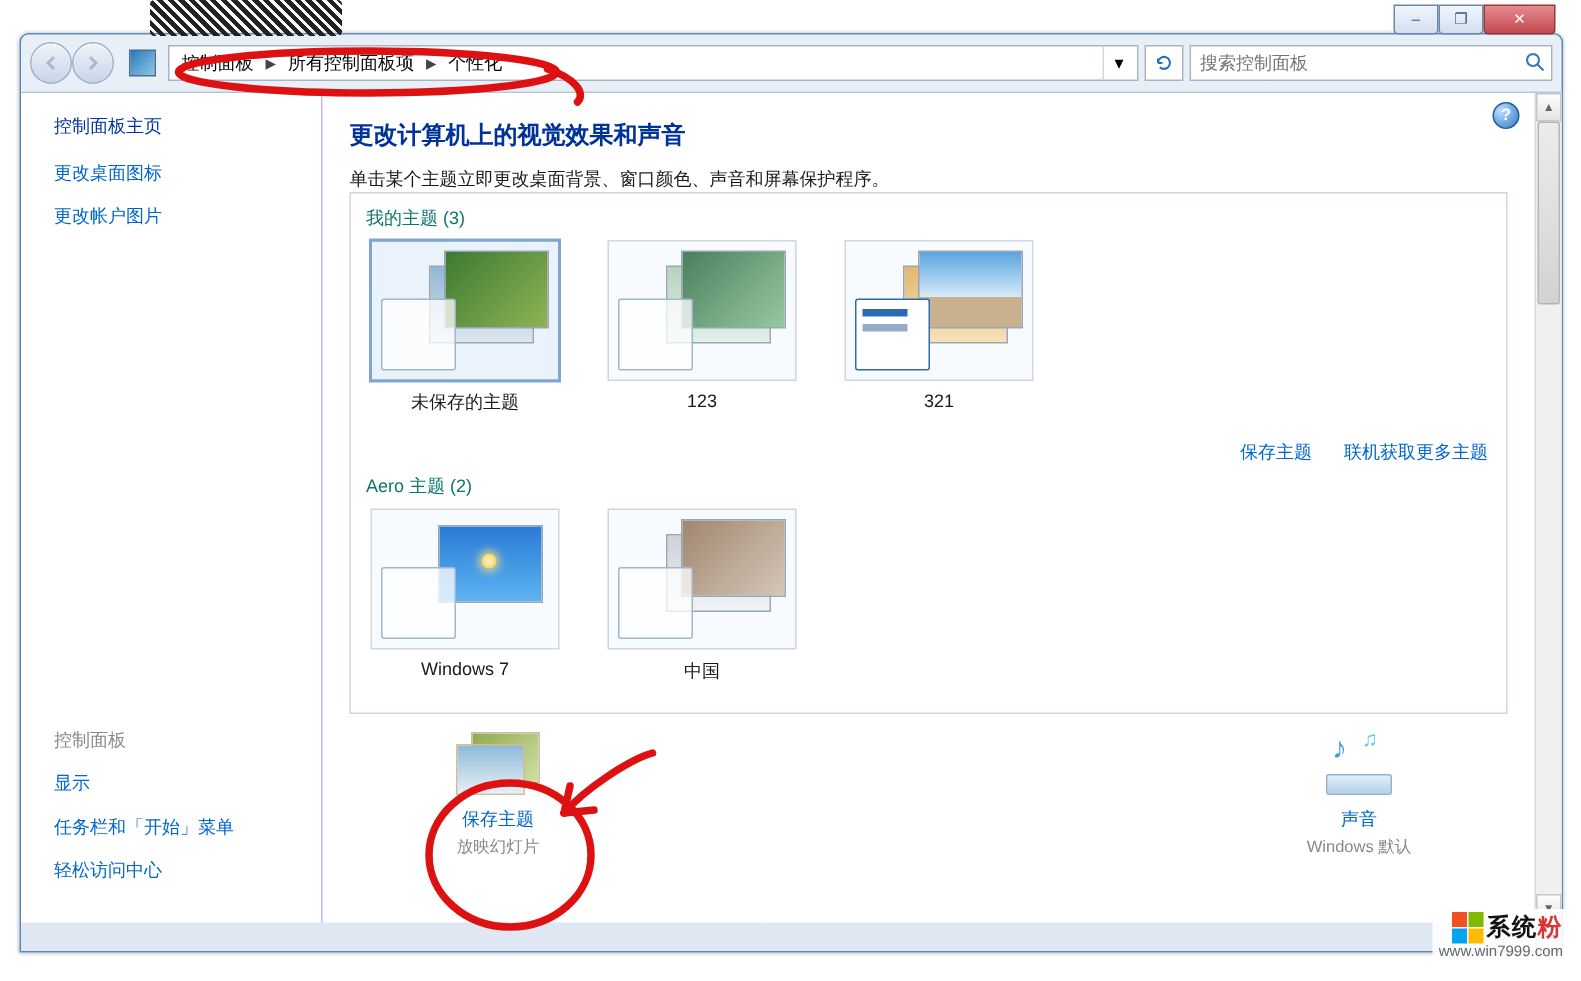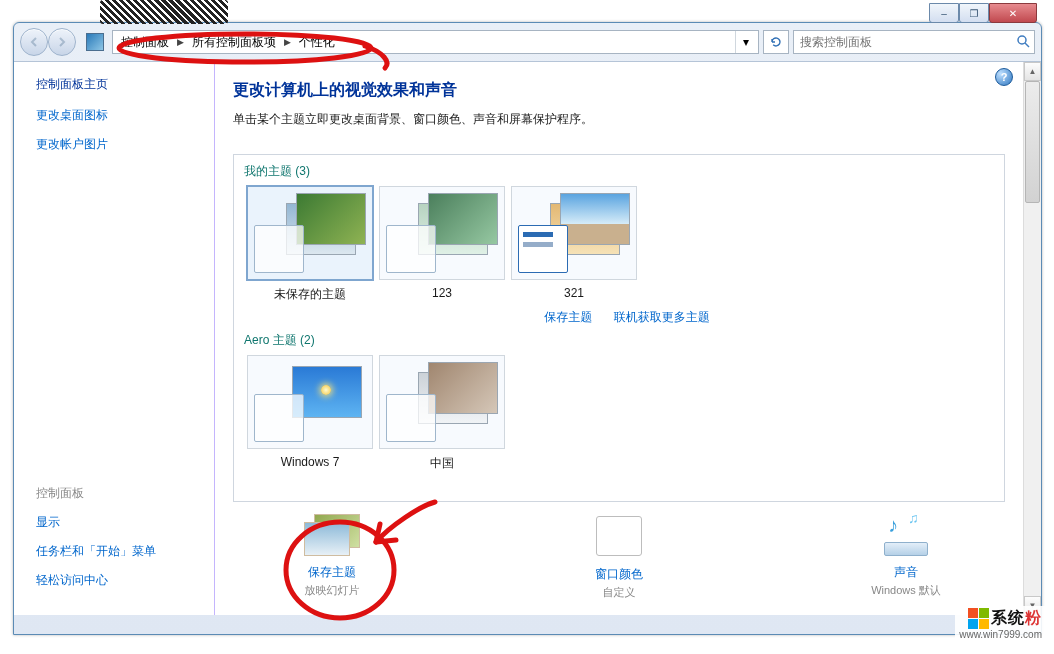--- a/index.html
+++ b/index.html
@@ -34,45 +34,45 @@
   .side-top{padding:14px 14px 0 22px}
   .side-top .home{color:#003399;font-size:12px;margin-bottom:14px}
   .side-link{color:#0066cc;font-size:12px;margin:0 0 12px 0;cursor:pointer}
   .side-spacer{flex:1}
   .side-bottom{padding:0 14px 14px 22px}
   .side-heading{color:#888;margin-bottom:12px}
   .main{flex:1;display:flex}
   .content{flex:1;padding:18px 18px 8px 18px;overflow:hidden;position:relative}
   .help-icon{position:absolute;right:10px;top:6px;width:16px;height:16px;border-radius:50%;background:radial-gradient(circle at 30% 30%,#bfe0ff,#2f77c1);color:#fff;font-weight:bold;font-size:11px;display:flex;align-items:center;justify-content:center;border:1px solid #1b5a9b}
   h1.title{color:#003399;font-size:16px;font-weight:bold;margin:0 0 10px 0}
-  .subtitle{color:#1a1a1a;margin-bottom:26px}
+  .subtitle{color:#1a1a1a;margin-bottom:0}
   .theme-box{border:1px solid #cfd6df;height:336px;overflow:hidden;position:relative;padding:6px 10px 4px 10px}
   .group-label{color:#0f766e;margin:2px 0 6px 0}
-  .themes-row{display:flex;margin-bottom:4px}
+  .themes-row{display:flex;gap:26px;margin-bottom:4px}
   .theme-item{width:132px;text-align:center}
   .theme-thumb{width:124px;height:92px;border:1px solid #7fa6cf;background:#f7fafe;position:relative;margin:0 auto 6px auto}
   .theme-item.unselected .theme-thumb{border-color:#d0d7de}
   .theme-thumb .wall{position:absolute;width:68px;height:50px;right:6px;top:6px;border:1px solid #9aa6b2;background:linear-gradient(135deg,#6c9a3c,#b7d07e)}
   .theme-thumb .wall.b1{right:16px;top:16px;background:linear-gradient(180deg,#93b6d3,#dce7ef)}
   .theme-thumb .wall.b2{background:linear-gradient(135deg,#3c7a33,#8fb353)}
   .theme-thumb .wall.c1{right:16px;top:16px;background:linear-gradient(180deg,#b7d3c0,#dff0e6)}
   .theme-thumb .wall.c2{background:linear-gradient(135deg,#4b7f5c,#96c8a2)}
   .theme-thumb .wall.d1{right:16px;top:16px;background:linear-gradient(180deg,#e3b873,#f6e2b7)}
   .theme-thumb .wall.d2{background:linear-gradient(180deg,#5aa4e0 0%,#d6ecf8 60%,#c9b08e 60%)}
   .theme-thumb .wall.w7{background:linear-gradient(180deg,#2a7ad6,#5eb4f2)}
   .theme-thumb .wall.w7::after{content:"";position:absolute;width:10px;height:10px;background:radial-gradient(circle,#fffbcf,#f3c33a);border-radius:50%;left:28px;top:18px;box-shadow:0 0 6px 2px rgba(255,230,120,0.8)}
   .theme-thumb .wall.cn1{right:16px;top:16px;background:linear-gradient(180deg,#ccd2d8,#f0f3f6)}
   .theme-thumb .wall.cn2{background:linear-gradient(135deg,#a0866f,#d5c7b8)}
   .theme-thumb .winbox{position:absolute;left:6px;bottom:6px;width:48px;height:46px;background:rgba(255,255,255,0.75);border:1px solid #9fb6cc;border-radius:2px}
   .theme-thumb .winbox.bordered{background:#fff;border:1px solid #2b6bb3}
   .theme-thumb .winbox.bordered::before{content:"";position:absolute;left:4px;top:6px;width:30px;height:5px;background:#2b6bb3}
   .theme-thumb .winbox.bordered::after{content:"";position:absolute;left:4px;top:16px;width:30px;height:5px;background:#95adc9}
   .theme-item.selected .theme-thumb{outline:2px solid #7fa6cf;outline-offset:-1px;background:#eaf3fc}
   .theme-name{color:#1a1a1a}
-  .links-row{text-align:center;margin:6px 2px 0 0}
+  .links-row{text-align:right;margin:16px 2px 0 0}
   .links-row a{color:#0066cc;margin-left:18px;cursor:pointer}
   
   .actions{display:flex;justify-content:space-between;margin-top:12px;padding:0 14px}
   .action{width:170px;text-align:center}
   .action .aicon{width:56px;height:42px;margin:0 auto 8px auto;position:relative}
   .aicon-bg1{position:absolute;width:44px;height:32px;right:0;top:0;border:1px solid #cfbca0;background:linear-gradient(135deg,#92a84f,#cfe0a2)}
   .aicon-bg2{position:absolute;width:44px;height:32px;left:0;top:8px;border:1px solid #cfbca0;background:linear-gradient(180deg,#8dbad9,#e7f0f6)}
   .aicon-color{width:44px;height:38px;border:1px solid #bdbdbd;background:#fff;margin:2px auto 0 auto;border-radius:3px}
   .aicon-sound{position:relative}
   .aicon-sound::before{content:"";position:absolute;left:6px;bottom:0;width:42px;height:12px;background:linear-gradient(to bottom,#e3eef9,#b5d0e7);border:1px solid #8fb0cc;border-radius:2px}
@@ -239,27 +239,20 @@
         <div class="actions">
           <div class="action">
             <div class="aicon">
                 <div class="aicon-bg1"></div>
                 <div class="aicon-bg2"></div>
               </div>
             <div class="alabel">保存主题</div>
             <div class="asub">放映幻灯片</div>
           </div>
           <div class="action">
-            <div class="aicon">
-                <div class="aicon-color"></div>
-              </div>
-            <div class="alabel">窗口颜色</div>
-            <div class="asub">自定义</div>
-          </div>
-          <div class="action">
             <div class="aicon aicon-sound">
                 <span class="note">♪</span>
                 <span class="note2">♫</span>
               </div>
             <div class="alabel">声音</div>
             <div class="asub">Windows 默认</div>
           </div>
         </div>
       </div>
 

